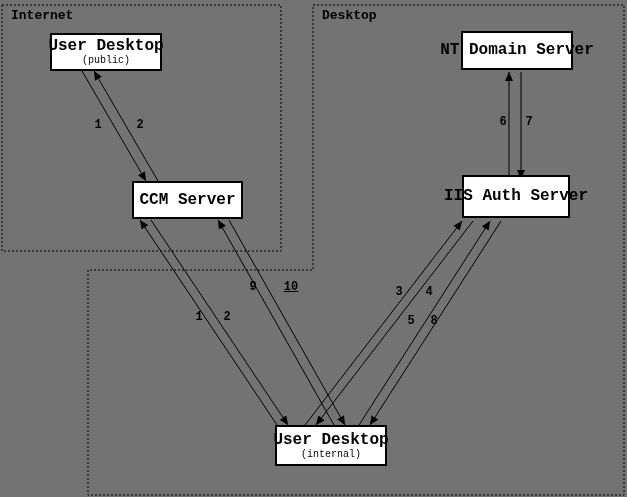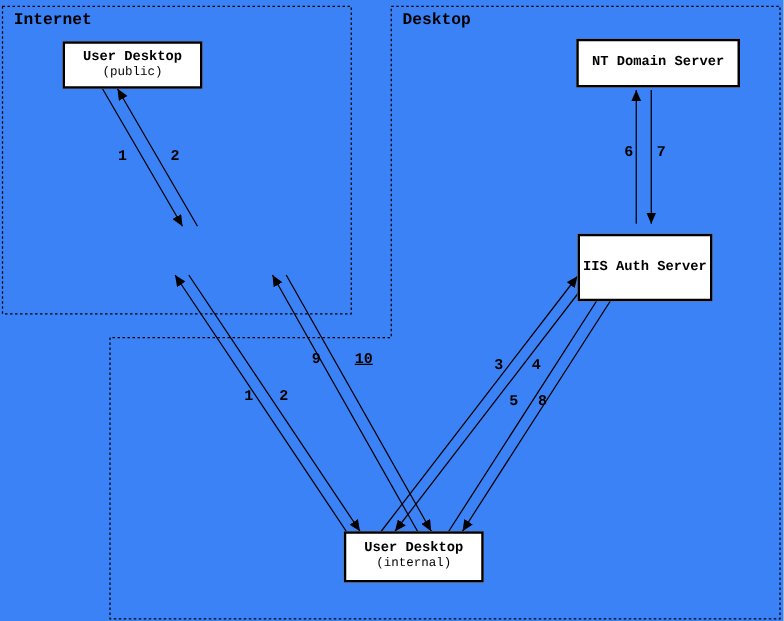--- a/index.html
+++ b/index.html
@@ -1,19 +1,19 @@
 <!DOCTYPE html>
 <html><head>
 <meta charset="utf-8">
 <style>
   html,body{margin:0;padding:0;background:#ffffff;}
   #stage{
     position:relative;
     width:627px;height:497px;
-    background:#3b82f6;
+    background:#737373;
     font-family:"Liberation Mono","DejaVu Sans Mono",monospace;
     color:#000000;
     overflow:hidden;
   }
   #edge-layer{position:absolute;left:0;top:0;width:627px;height:497px;}
   .region-border{fill:none;stroke:#000000;stroke-width:1;stroke-dasharray:2 2;}
   .edge{stroke:#000000;stroke-width:1;}
   .region-label{
     position:absolute;
     font-size:13px;font-weight:bold;line-height:1;
@@ -21,21 +21,21 @@
   }
   .node{
     position:absolute;
     box-sizing:border-box;
     border:2px solid #000000;
     background:#ffffff;
     display:flex;flex-direction:column;
     align-items:center;justify-content:center;
     text-align:center;
   }
-  .node-title{font-size:11px;font-weight:bold;line-height:1.15;white-space:nowrap;}
+  .node-title{font-size:16px;font-weight:bold;line-height:1.15;white-space:nowrap;}
   .node-sub{font-size:10px;font-weight:normal;line-height:1.15;white-space:nowrap;}
   .step-label{
     position:absolute;
     font-size:12px;font-weight:bold;line-height:1;
     transform:translate(-50%,-50%);
     white-space:nowrap;
   }
 </style>
 </head>
 <body>
@@ -66,26 +66,29 @@
 
   <div class="region-label" style="left:11px;top:9px">Internet</div>
 
   <div class="region-label" style="left:322px;top:9px">Desktop</div>
 
   <div class="node" style="left:50px;top:33px;width:112px;height:38px">
     <div class="node-title">User Desktop</div>
     <div class="node-sub">(public)</div>
   </div>
 
+  <div class="node" style="left:132px;top:181px;width:111px;height:38px">
+    <div class="node-title">CCM Server</div>
+  </div>
 
-  <div class="node" style="left:461px;top:31px;width:131px;height:39px">
+  <div class="node" style="left:461px;top:31px;width:112px;height:39px">
     <div class="node-title">NT Domain Server</div>
   </div>
 
-  <div class="node" style="left:462px;top:187px;width:108px;height:54px">
+  <div class="node" style="left:462px;top:175px;width:108px;height:43px">
     <div class="node-title">IIS Auth Server</div>
   </div>
 
   <div class="node" style="left:275px;top:425px;width:112px;height:41px">
     <div class="node-title">User Desktop</div>
     <div class="node-sub">(internal)</div>
   </div>
 
 <div class="step-label" style="left: 98px; top: 125px;">1</div>
     <div class="step-label" style="left: 140px; top: 125px;">2</div>

